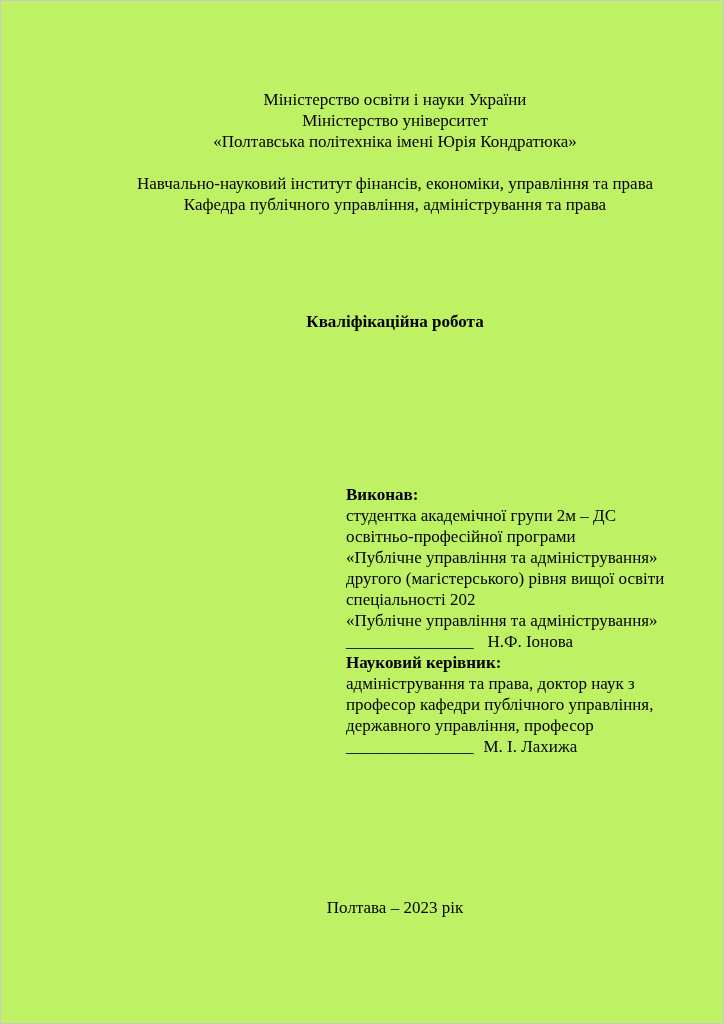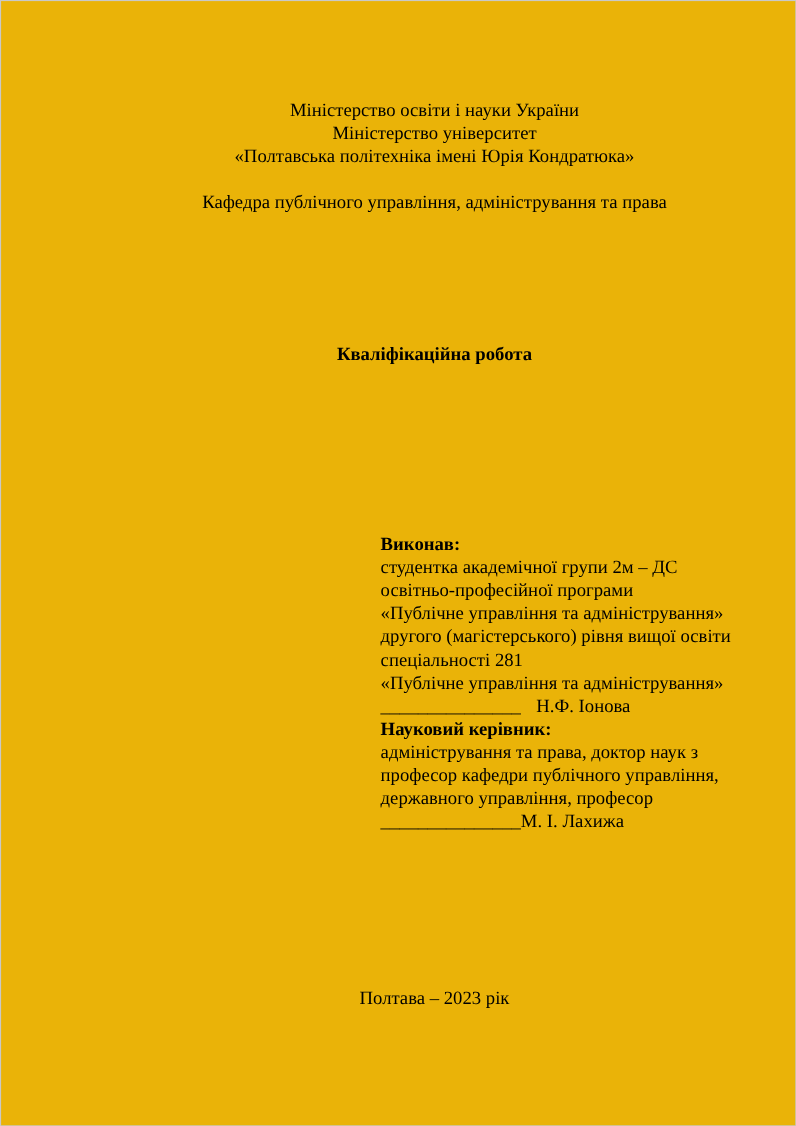--- a/index.html
+++ b/index.html
@@ -5,21 +5,21 @@
   html, body {
     margin: 0;
     padding: 0;
     background: #ffffff;
   }
   .page {
     position: relative;
     width: 724px;
     height: 1024px;
     box-sizing: border-box;
-    background: #eab308;
+    background: #bef264;
     border: 1px solid #c9c9c9;
     font-family: "Liberation Serif", "DejaVu Serif", serif;
     font-size: 17px;
     line-height: 21px;
     color: #000000;
   }
   .centered-block {
     position: absolute;
     left: 100px;
     width: 588px;
@@ -33,46 +33,47 @@
   .topic-line { margin-top: 16px; }
   .credits-block {
     position: absolute;
     top: 483px;
     left: 345px;
     width: 340px;
     text-align: left;
   }
   .credits-block > div { white-space: nowrap; }
   .sig-name-1 { margin-left: 14px; }
-  .sig-name-2 { }
+  .sig-name-2 { margin-left: 10px; }
 </style>
 </head>
 <body>
 
 <div class="page">
 
   <div class="centered-block header-block">
     <div>Міністерство освіти і науки України</div>
     <div>Міністерство університет</div>
     <div>«Полтавська політехніка імені Юрія Кондратюка»</div>
     <div class="spacer-line"></div>
+    <div>Навчально-науковий інститут фінансів, економіки, управління та права</div>
     <div>Кафедра публічного управління, адміністрування та права</div>
   </div>
 
   <div class="centered-block title-block">
     <div class="bold">Кваліфікаційна робота</div>
   </div>
 
   <div class="credits-block">
     <div class="bold">Виконав:</div>
     <div>студентка академічної групи 2м – ДС</div>
     <div>освітньо-професійної програми</div>
     <div>«Публічне управління та адміністрування»</div>
     <div>другого (магістерського) рівня вищої освіти</div>
-    <div>спеціальності 281</div>
+    <div>спеціальності 202</div>
     <div>«Публічне управління та адміністрування»</div>
     <div><span>_______________</span><span class="sig-name-1">Н.Ф. Іонова</span></div>
     <div class="bold">Науковий керівник:</div>
     <div>адміністрування та права, доктор наук з</div>
     <div>професор кафедри публічного управління,</div>
     <div>державного управління, професор</div>
     <div><span>_______________</span><span class="sig-name-2">М. І. Лахижа</span></div>
   </div>
 
   <div class="centered-block footer-block">

